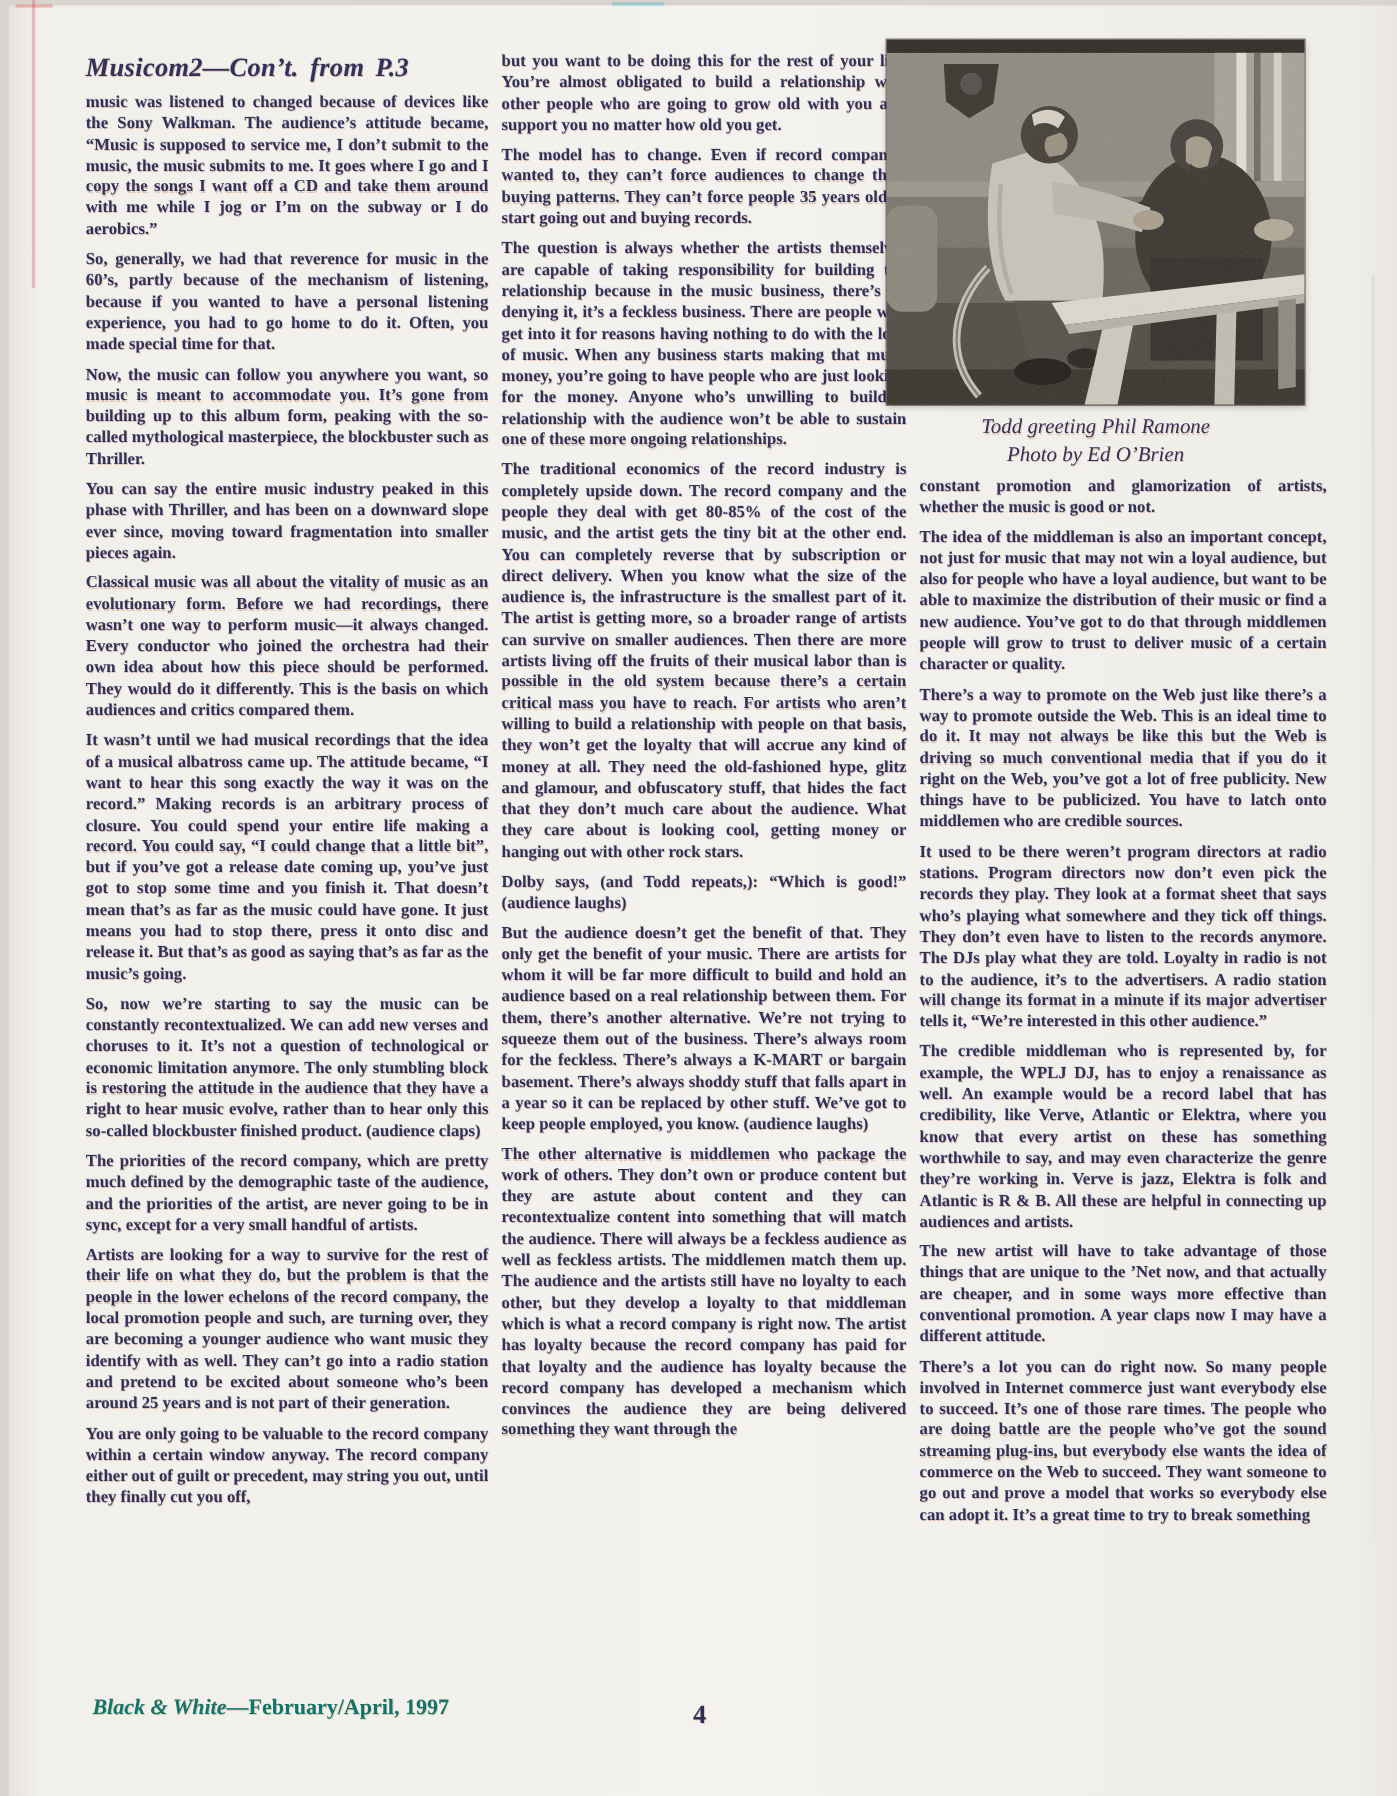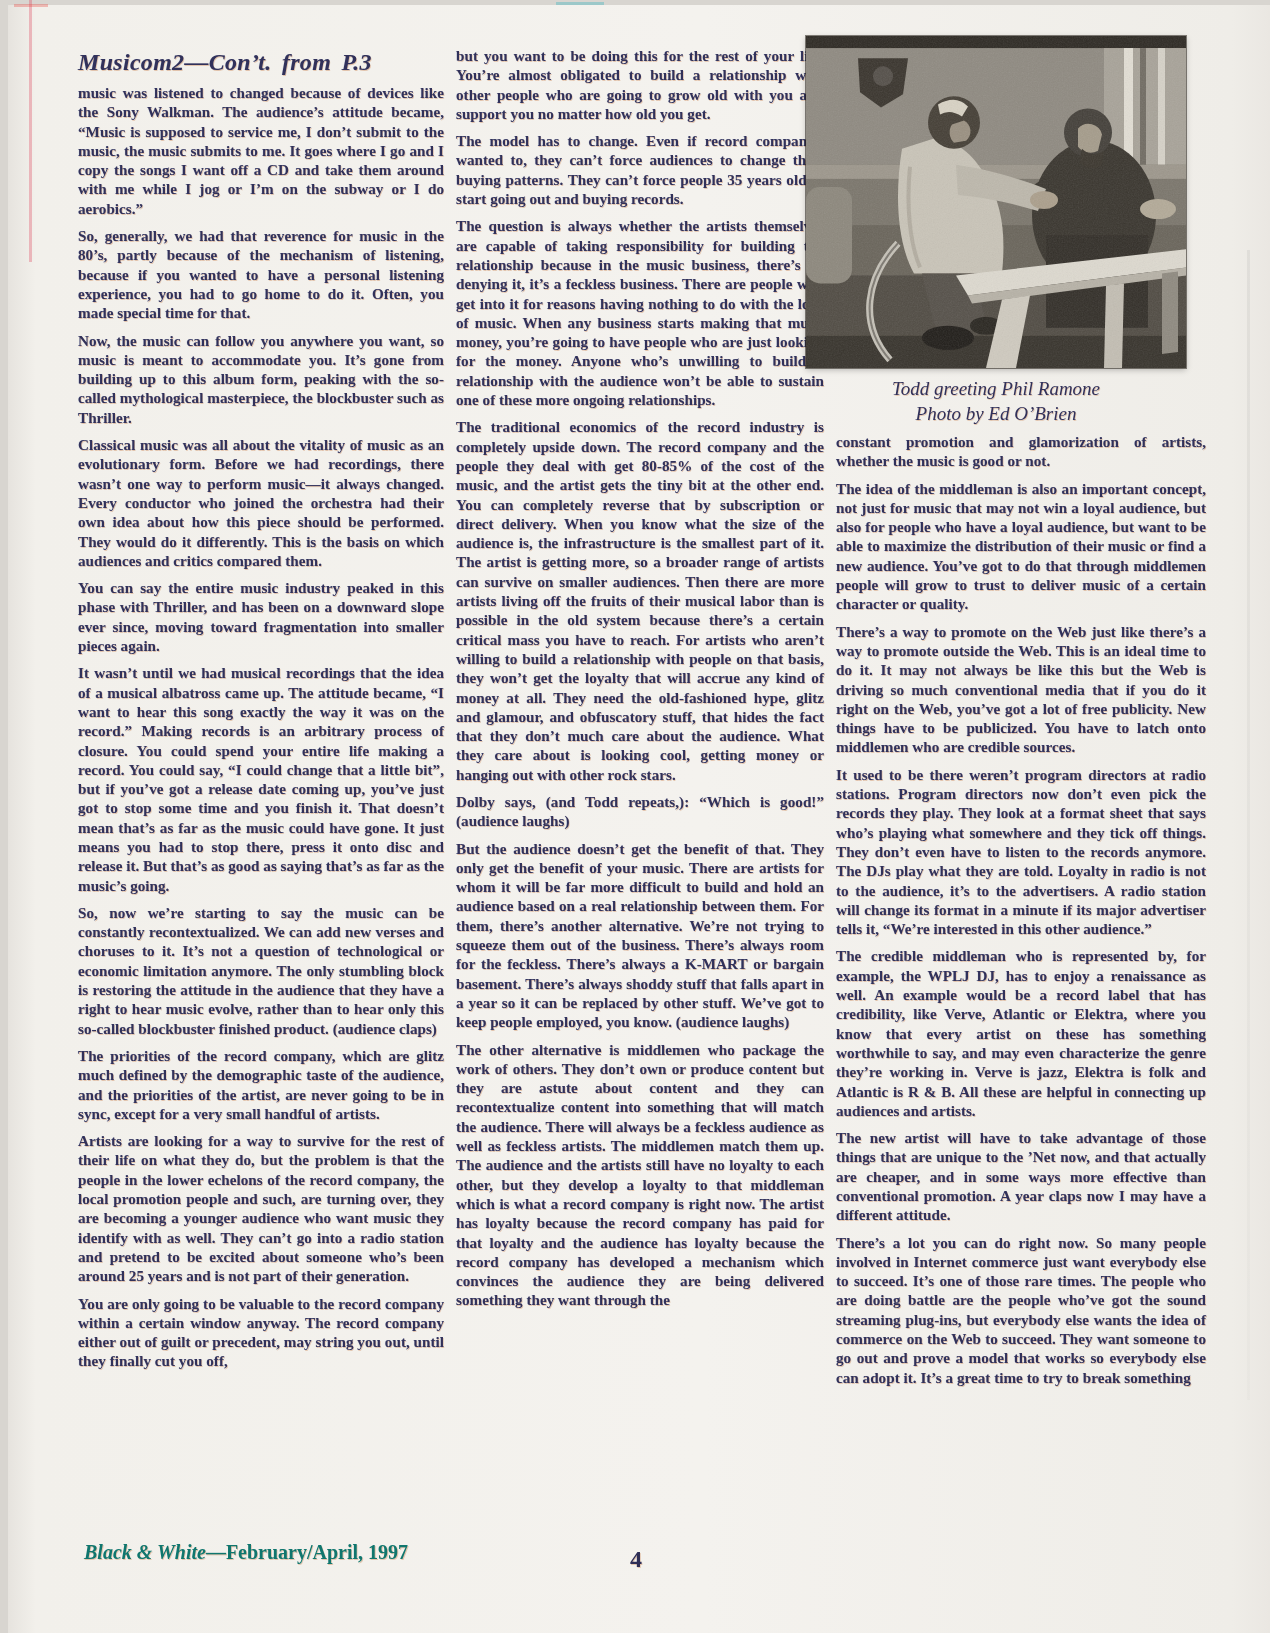--- a/index.html
+++ b/index.html
@@ -62,27 +62,27 @@
 
 <div class="paper"></div>
 <div class="scan-artifact streak-red"></div>
 <div class="scan-artifact dash-red"></div>
 <div class="scan-artifact dash-cyan"></div>
 <div class="scan-artifact crease"></div>
 
 <div class="col" id="col1">
   <div class="heading">Musicom2—Con’t. from P.3</div>
   <p>music was listened to changed because of devices like the Sony Walkman. The audience’s attitude became, “Music is supposed to service me, I don’t submit to the music, the music submits to me. It goes where I go and I copy the songs I want off a CD and take them around with me while I jog or I’m on the subway or I do aerobics.”</p>
-  <p>So, generally, we had that reverence for music in the 80’s, partly because of the mechanism of listening, because if you wanted to have a personal listening experience, you had to go home to do it. Often, you made special time for that.</p>
+  <p>So, generally, we had that reverence for music in the 60’s, partly because of the mechanism of listening, because if you wanted to have a personal listening experience, you had to go home to do it. Often, you made special time for that.</p>
   <p>Now, the music can follow you anywhere you want, so music is meant to accommodate you. It’s gone from building up to this album form, peaking with the so-called mythological masterpiece, the blockbuster such as Thriller.</p>
+  <p>You can say the entire music industry peaked in this phase with Thriller, and has been on a downward slope ever since, moving toward fragmentation into smaller pieces again.</p>
   <p>Classical music was all about the vitality of music as an evolutionary form. Before we had recordings, there wasn’t one way to perform music—it always changed. Every conductor who joined the orchestra had their own idea about how this piece should be performed. They would do it differently. This is the basis on which audiences and critics compared them.</p>
-  <p>You can say the entire music industry peaked in this phase with Thriller, and has been on a downward slope ever since, moving toward fragmentation into smaller pieces again.</p>
   <p>It wasn’t until we had musical recordings that the idea of a musical albatross came up. The attitude became, “I want to hear this song exactly the way it was on the record.” Making records is an arbitrary process of closure. You could spend your entire life making a record. You could say, “I could change that a little bit”, but if you’ve got a release date coming up, you’ve just got to stop some time and you finish it. That doesn’t mean that’s as far as the music could have gone. It just means you had to stop there, press it onto disc and release it. But that’s as good as saying that’s as far as the music’s going.</p>
   <p>So, now we’re starting to say the music can be constantly recontextualized. We can add new verses and choruses to it. It’s not a question of technological or economic limitation anymore. The only stumbling block is restoring the attitude in the audience that they have a right to hear music evolve, rather than to hear only this so-called blockbuster finished product. (audience claps)</p>
-  <p>The priorities of the record company, which are glitz much defined by the demographic taste of the audience, and the priorities of the artist, are never going to be in sync, except for a very small handful of artists.</p>
+  <p>The priorities of the record company, which are pretty much defined by the demographic taste of the audience, and the priorities of the artist, are never going to be in sync, except for a very small handful of artists.</p>
   <p>Artists are looking for a way to survive for the rest of their life on what they do, but the problem is that the people in the lower echelons of the record company, the local promotion people and such, are turning over, they are becoming a younger audience who want music they identify with as well. They can’t go into a radio station and pretend to be excited about someone who’s been around 25 years and is not part of their generation.</p>
   <p>You are only going to be valuable to the record company within a certain window anyway. The record company either out of guilt or precedent, may string you out, until they finally cut you off,</p>
 </div>
 
 <div class="col" id="col2">
   <p>but you want to be doing this for the rest of your life. You’re almost obligated to build a relationship with other people who are going to grow old with you and support you no matter how old you get.</p>
   <p>The model has to change. Even if record companies wanted to, they can’t force audiences to change their buying patterns. They can’t force people 35 years old to start going out and buying records.</p>
   <p>The question is always whether the artists themselves are capable of taking responsibility for building the relationship because in the music business, there’s no denying it, it’s a feckless business. There are people who get into it for reasons having nothing to do with the love of music. When any business starts making that much money, you’re going to have people who are just looking for the money. Anyone who’s unwilling to build a relationship with the audience won’t be able to sustain one of these more ongoing relationships.</p>
   <p>The traditional economics of the record industry is completely upside down. The record company and the people they deal with get 80-85% of the cost of the music, and the artist gets the tiny bit at the other end. You can completely reverse that by subscription or direct delivery. When you know what the size of the audience is, the infrastructure is the smallest part of it. The artist is getting more, so a broader range of artists can survive on smaller audiences. Then there are more artists living off the fruits of their musical labor than is possible in the old system because there’s a certain critical mass you have to reach. For artists who aren’t willing to build a relationship with people on that basis, they won’t get the loyalty that will accrue any kind of money at all. They need the old-fashioned hype, glitz and glamour, and obfuscatory stuff, that hides the fact that they don’t much care about the audience. What they care about is looking cool, getting money or hanging out with other rock stars.</p>
   <p>Dolby says, (and Todd repeats,): “Which is good!” (audience laughs)</p>

